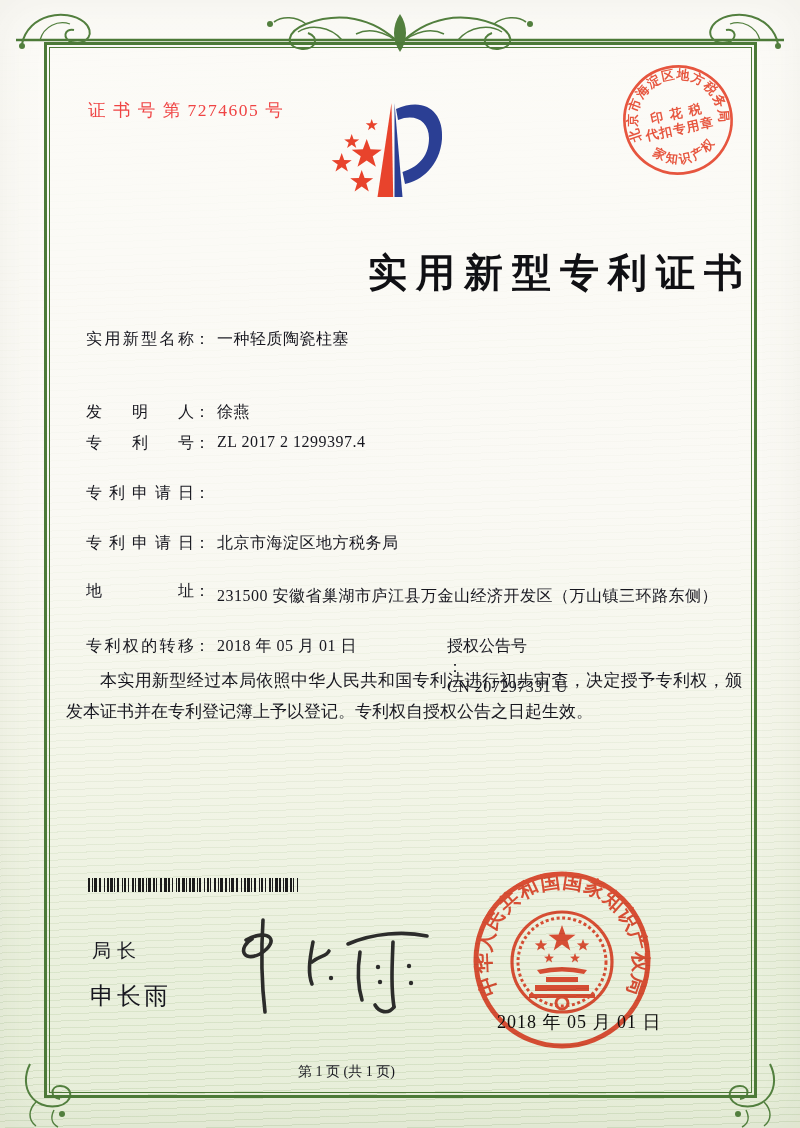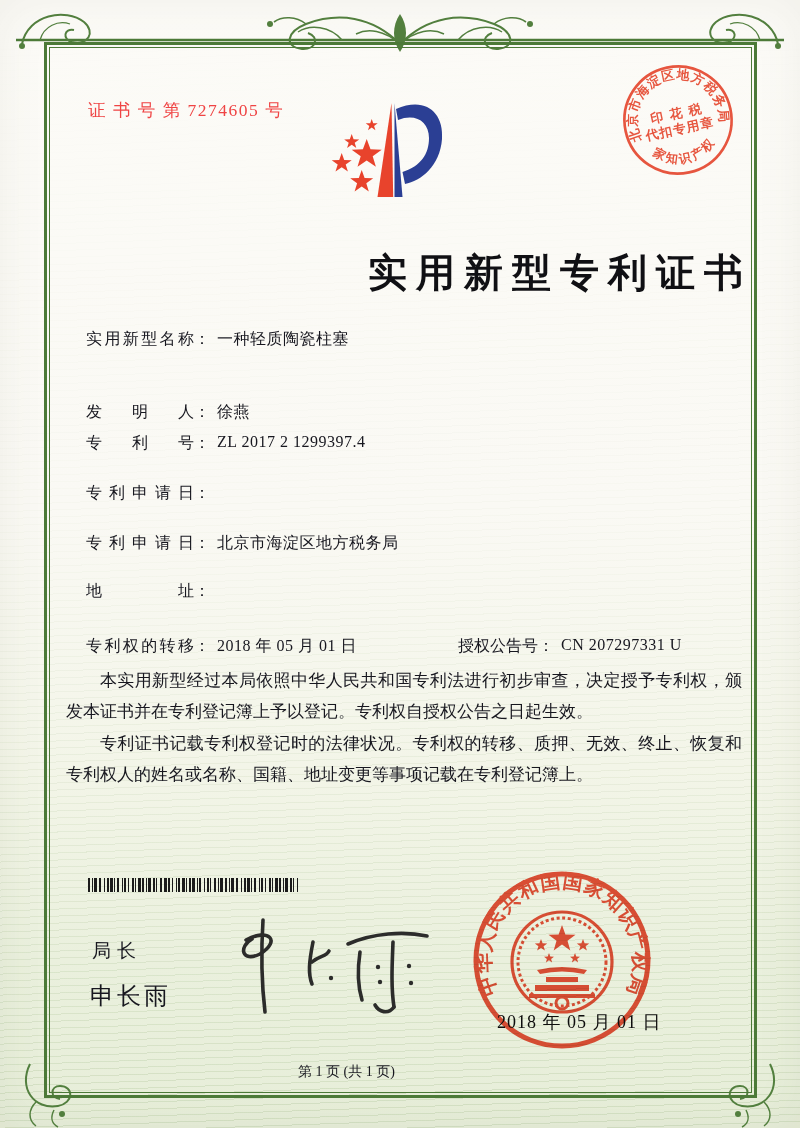--- a/index.html
+++ b/index.html
@@ -18,21 +18,21 @@
   .deco{position:absolute;left:0;stroke:#527f3e;fill:none;}
   .abs{position:absolute;}
   .cert-no{left:88px;top:98px;font-size:17.5px;letter-spacing:1.5px;color:#ef4444;}
   .title{left:45px;top:206px;width:707px;text-align:right;font-size:39px;font-weight:bold;
     letter-spacing:9px;color:#101014;margin-top:40px;}
   .row{left:86px;display:flex;align-items:flex-start;font-size:16px;color:#17171f;}
   .fl{display:inline-block;width:108px;text-align:justify;text-align-last:justify;}
   .colon{display:inline-block;margin-right:7px;}
   .val{letter-spacing:.5px;}
   .addr-val{width:505px;line-height:30px;}
-  .grant-right{left:458px;}
+  .grant-right{left:447px;flex-direction:column;}
   .paras{left:64px;top:664px;width:680px;font-size:17px;line-height:30.5px;
     text-align:justify;color:#17171f;}
   .paras p{margin:2px;text-indent:2em;}
   .sig-title{left:92px;top:938px;font-size:19px;letter-spacing:6px;color:#17171f;text-align:center;}
   .sig-name{left:90px;top:980px;font-size:24px;letter-spacing:3px;color:#17171f;}
   .issue-date{left:497px;top:1010px;font-size:18px;letter-spacing:1px;color:#0d0d0d;font-weight:500;}
   .footer{left:45px;top:1063px;width:603px;text-align:center;font-size:14px;color:#17171f;}
   .stamp-top{left:620px;top:62px;transform:rotate(-12deg);opacity:.9;mix-blend-mode:multiply;}
   .seal{left:467px;top:865px;opacity:.93;mix-blend-mode:multiply;}
   .sigscript{left:208px;top:912px;}
@@ -130,35 +130,35 @@
     <span class="colon">：</span>
 </div>
 <div class="abs row" style="top:533px">
   <span class="fl">专利申请日</span>
     <span class="colon">：</span>
     <span class="val">北京市海淀区地方税务局</span>
 </div>
 <div class="abs row" style="top:581px">
   <span class="fl">地址</span>
     <span class="colon">：</span>
+    <span class="val addr-val">231500 安徽省巢湖市庐江县万金山经济开发区（万山镇三环路东侧）</span>
 </div>
 <div class="abs row" style="top:636px">
   <span class="fl">专利权的转移</span>
     <span class="colon">：</span>
     <span class="val">2018 年 05 月 01 日</span>
 </div>
 <div class="abs row grant-right" style="top:636px">
   <span>授权公告号</span>
     <span class="colon">：</span>
     <span class="val">CN 207297331 U</span>
 </div>
 
 <div class="abs paras">
   <p>本实用新型经过本局依照中华人民共和国专利法进行初步审查，决定授予专利权，颁发本证书并在专利登记簿上予以登记。专利权自授权公告之日起生效。</p>
-  <p>专利证书记载专利权登记时的法律状况。专利权的转移、质押、无效、终止、恢复和专利权人的姓名或名称、国籍、地址变更等事项记载在专利登记簿上。</p>
 </div>
 
 <svg class="abs barcode" width="210" height="14">
   <line x1="0" y1="7" x2="210" y2="7" stroke="#1b1b1b" stroke-width="14" stroke-dasharray="2 2 1 1 3 2 2 3 1 2 2 1 3 1 1 2 2 3 1 1 2 2 1 3 2 1 1 2 3 1 2 2 1 1 3 2 2 1 1 3 2 2 3 1 2 2 1 3 1 1 2 2 3 1 1 2 2 1 3 2 1 1 2 3 1 2 2 1 1 3 2 2 1 1 3 2"></line>
 </svg>
 
 <div class="abs sig-title">局长</div>
 <div class="abs sig-name">申长雨</div>
 
 <svg class="abs sigscript" width="230" height="105" viewBox="0 0 230 105">

